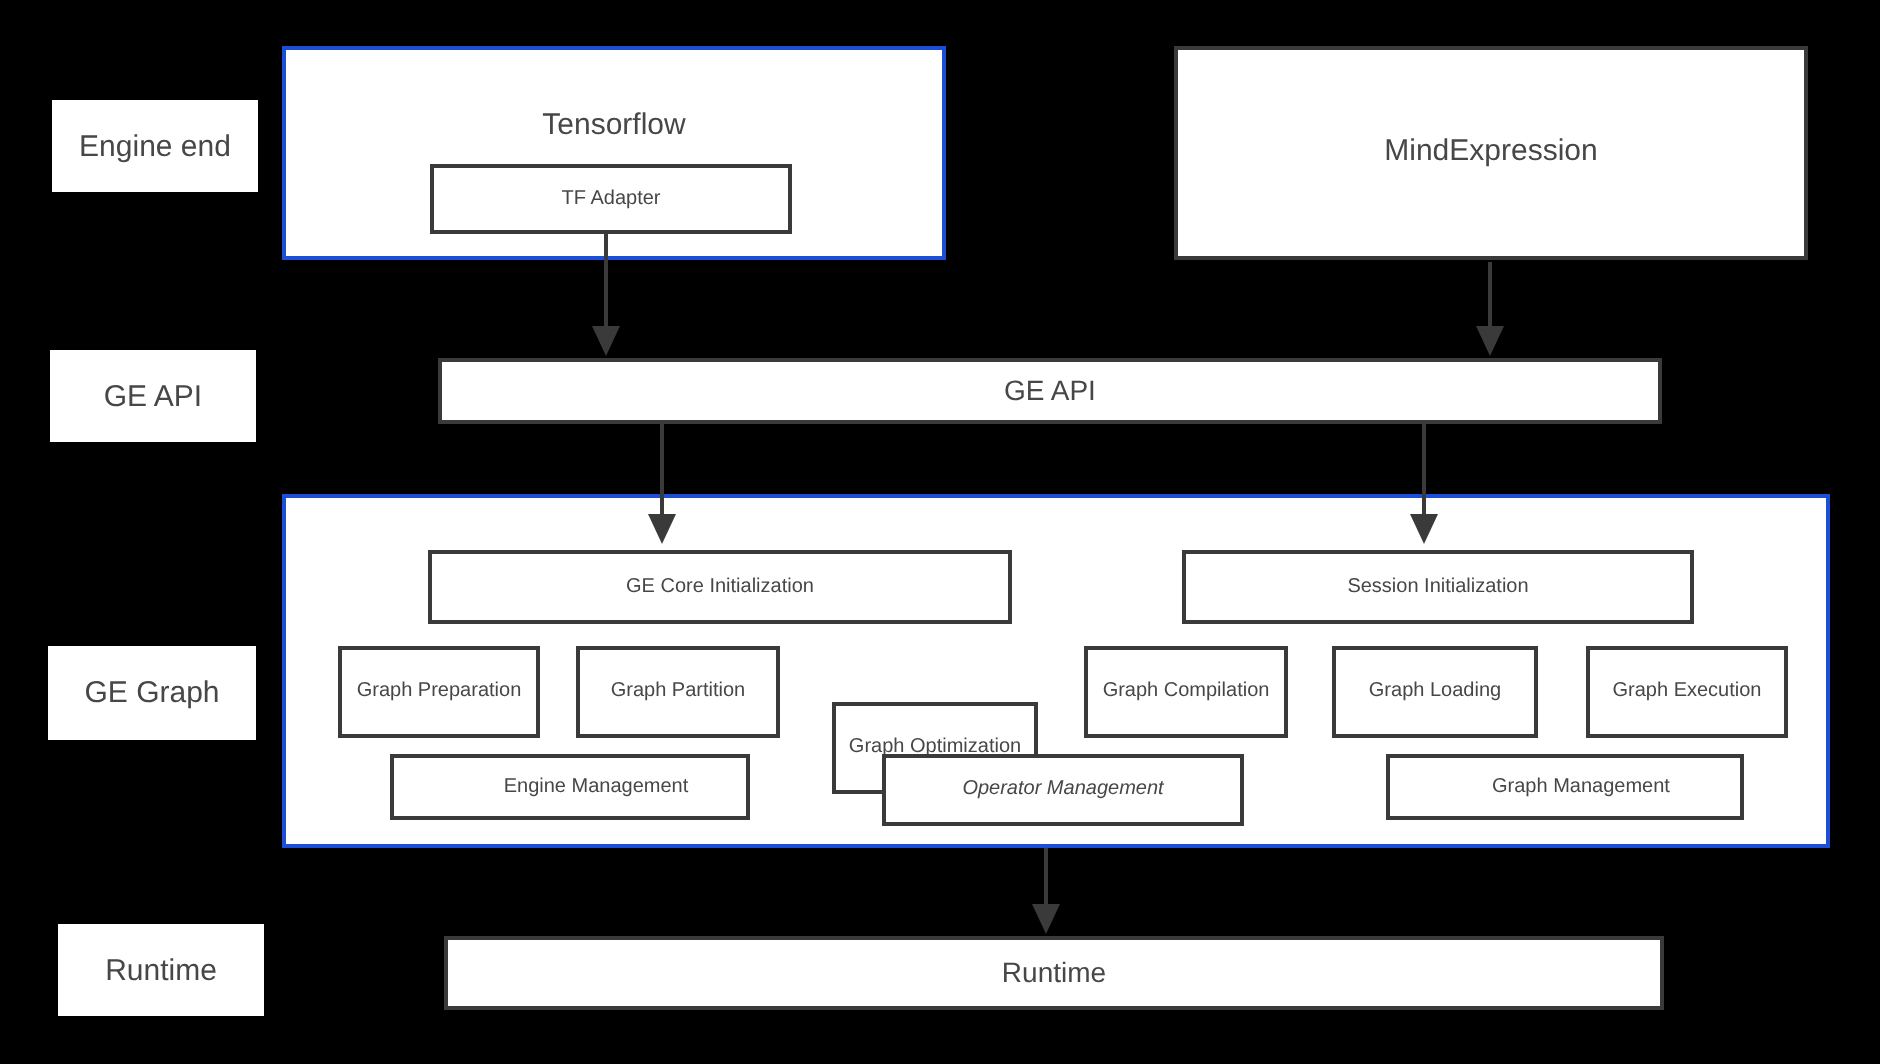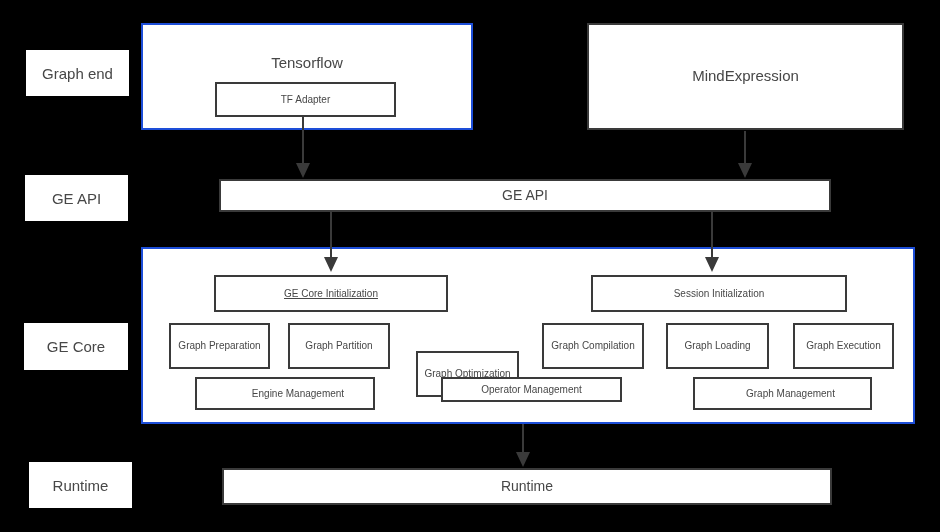--- a/index.html
+++ b/index.html
@@ -66,55 +66,55 @@
   .lbl-ge-core     { left: 24px;  top: 323px; width: 104px; height: 47px; }
   .lbl-runtime     { left: 29px;  top: 462px; width: 103px; height: 46px; }
 
   .box-tensorflow      { left: 141px; top: 23px;  width: 332px; height: 107px; }
   .box-tf-adapter      { left: 72px;  top: 57px;  width: 181px; height: 35px; }
   .box-mindexpression  { left: 587px; top: 23px;  width: 317px; height: 107px; }
 
   .bar-ge-api          { left: 219px; top: 179px; width: 612px; height: 33px; }
 
   .box-ge-core         { left: 141px; top: 247px; width: 774px; height: 177px; }
-  .box-ge-core-init    { left: 71px;  top: 26px;  width: 234px; height: 37px; text-decoration: underline; }
+  .box-ge-core-init    { left: 71px;  top: 26px;  width: 292px; height: 37px; }
   .box-session-init    { left: 448px; top: 26px;  width: 256px; height: 37px; }
 
   .box-graph-preparation  { left: 26px;  top: 74px; width: 101px; height: 46px; }
   .box-graph-partition    { left: 145px; top: 74px; width: 102px; height: 46px; }
   .box-graph-optimization { left: 273px; top: 74px; width: 103px; height: 46px; margin-top: 28px; }
   .box-graph-compilation  { left: 399px; top: 74px; width: 102px; height: 46px; }
   .box-graph-loading      { left: 523px; top: 74px; width: 103px; height: 46px; }
   .box-graph-execution    { left: 650px; top: 74px; width: 101px; height: 46px; }
 
   .box-engine-management   { left: 52px;  top: 128px; width: 180px; height: 33px; padding-left: 26px; }
-  .box-operator-management { left: 298px; top: 128px; width: 181px; height: 25px; }
+  .box-operator-management { left: 298px; top: 128px; width: 181px; height: 36px; font-style: italic; }
   .box-graph-management    { left: 550px; top: 128px; width: 179px; height: 33px; padding-left: 16px; }
 
   .bar-runtime         { left: 222px; top: 468px; width: 610px; height: 37px; }
 
   svg.arrows {
     position: absolute;
     left: 0;
     top: 0;
     width: 940px;
     height: 532px;
     pointer-events: none;
   }
   svg.arrows line    { stroke: #3a3a3a; stroke-width: 2; }
   svg.arrows polygon { fill: #3a3a3a; }
 </style>
 </head>
 <body>
 
 <div class="canvas">
 
-  <div class="side-label lbl-front-end">Graph end</div>
+  <div class="side-label lbl-front-end">Engine end</div>
   <div class="side-label lbl-ge-api">GE API</div>
-  <div class="side-label lbl-ge-core">GE Core</div>
+  <div class="side-label lbl-ge-core">GE Graph</div>
   <div class="side-label lbl-runtime">Runtime</div>
 
   <div class="container-box box-tensorflow">
     <div class="tf-title">Tensorflow</div>
     <div class="box box-tf-adapter">TF Adapter</div>
   </div>
   <div class="box box-mindexpression big-title">MindExpression</div>
 
   <div class="box bar bar-ge-api">GE API</div>
 

